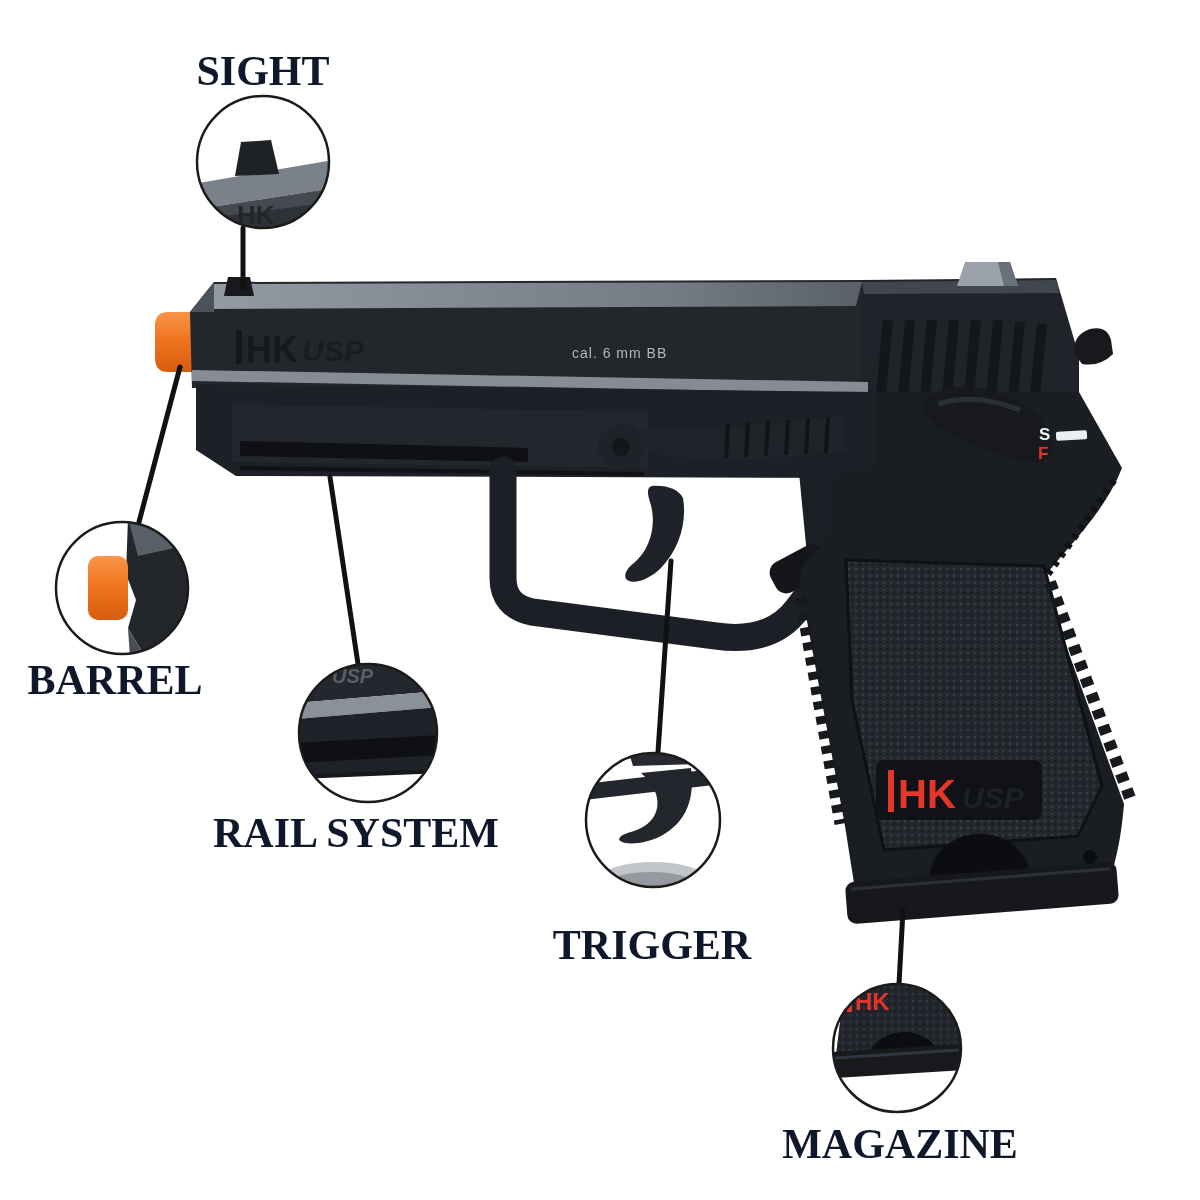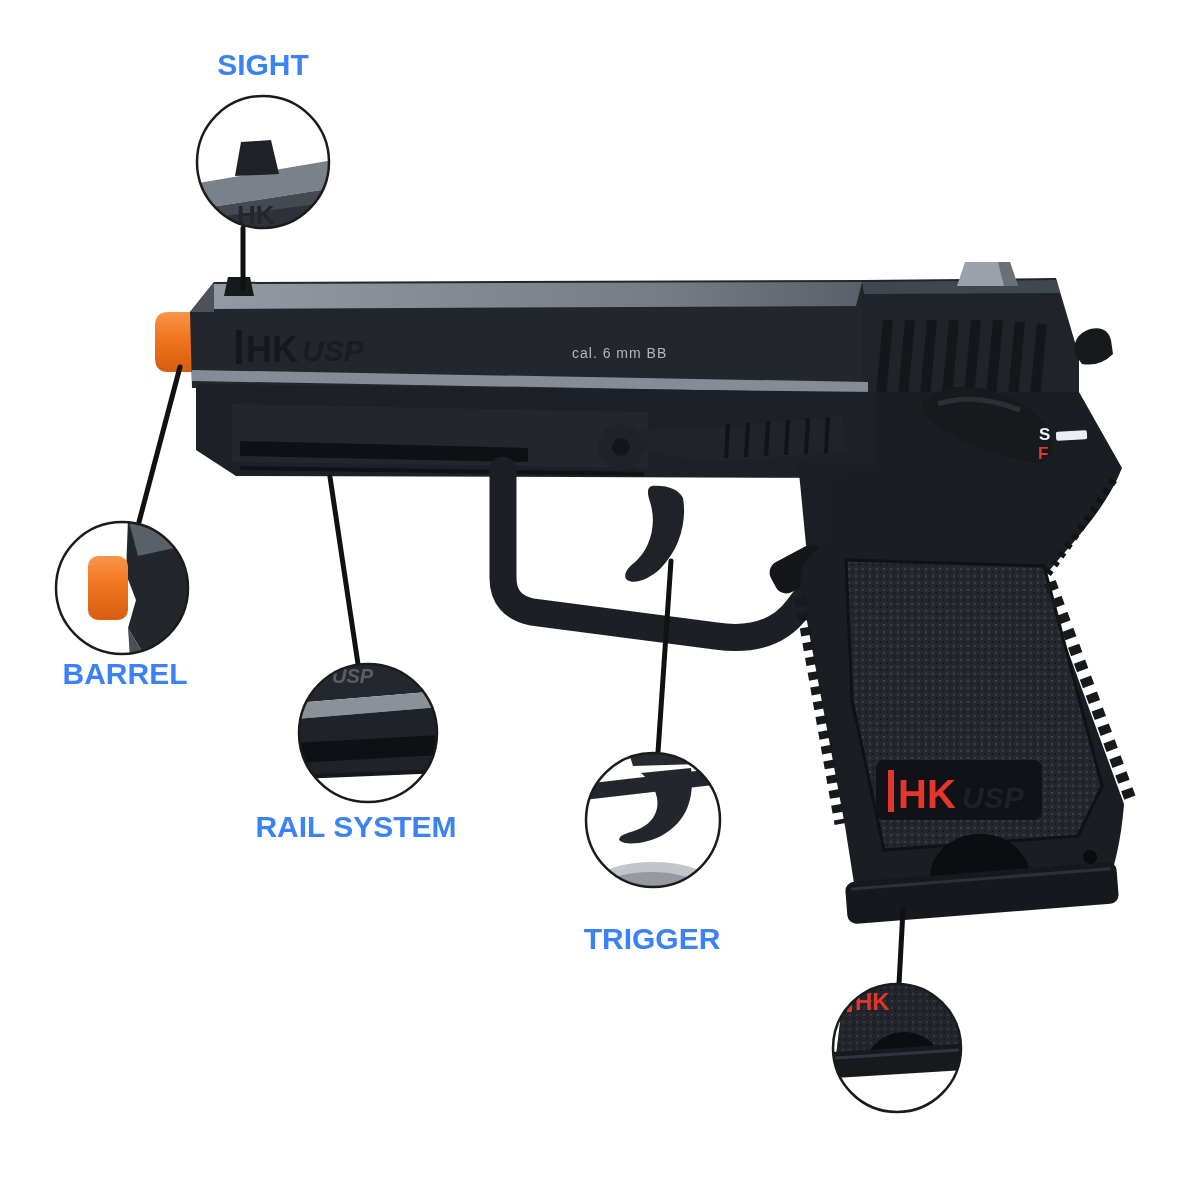--- a/index.html
+++ b/index.html
@@ -2,25 +2,25 @@
 <html><head>
 <meta charset="utf-8">
 <style>
   html,body{margin:0;padding:0;background:#ffffff;}
   .stage{position:relative;width:1200px;height:1200px;background:#ffffff;overflow:hidden;
          font-family:"Liberation Sans", sans-serif;}
   .stage svg{position:absolute;left:0;top:0;}
   .callout-label{
     position:absolute;
     transform:translateX(-50%);
-    font-family:Liberation Sans, sans-serif;
+    font-family:Liberation Serif, serif;
     font-weight:700;
-    font-size:30px;
+    font-size:42px;
     letter-spacing:0px;
-    color:#3b82f6;
+    color:#0f172a;
     white-space:nowrap;
     line-height:1;
   }
 </style>
 </head>
 <body>
 
 <div class="stage">
 
 <svg width="1200" height="1200" viewBox="0 0 1200 1200">
@@ -218,17 +218,18 @@
         <path d="M-30,10 A38,34 0 0 1 42,5 L42,10 L-30,15 Z" fill="#0c0d10"></path>
         <path d="M-66,4 L66,-4 L66,22 L-62,30 Z" fill="#17191d"></path>
         <path d="M-62,10 L62,2" stroke="#303540" stroke-width="3" fill="none"></path>
       </g>
     </g>
     <circle cx="897" cy="1048" r="64" fill="none" stroke="#1b1b1b" stroke-width="2.5"></circle>
   </g>
 </svg>
 
 <div class="callout-label" style="left:263px; top:50px">SIGHT</div>
-<div class="callout-label" style="left:125px; top:659px">BARREL</div>
+<div class="callout-label" style="left:115px; top:659px">BARREL</div>
 <div class="callout-label" style="left:356px; top:812px">RAIL SYSTEM</div>
 <div class="callout-label" style="left:652px; top:924px">TRIGGER</div>
+<div class="callout-label" style="left:900px; top:1123px">MAGAZINE</div>
 
 </div>
 
 </body></html>

